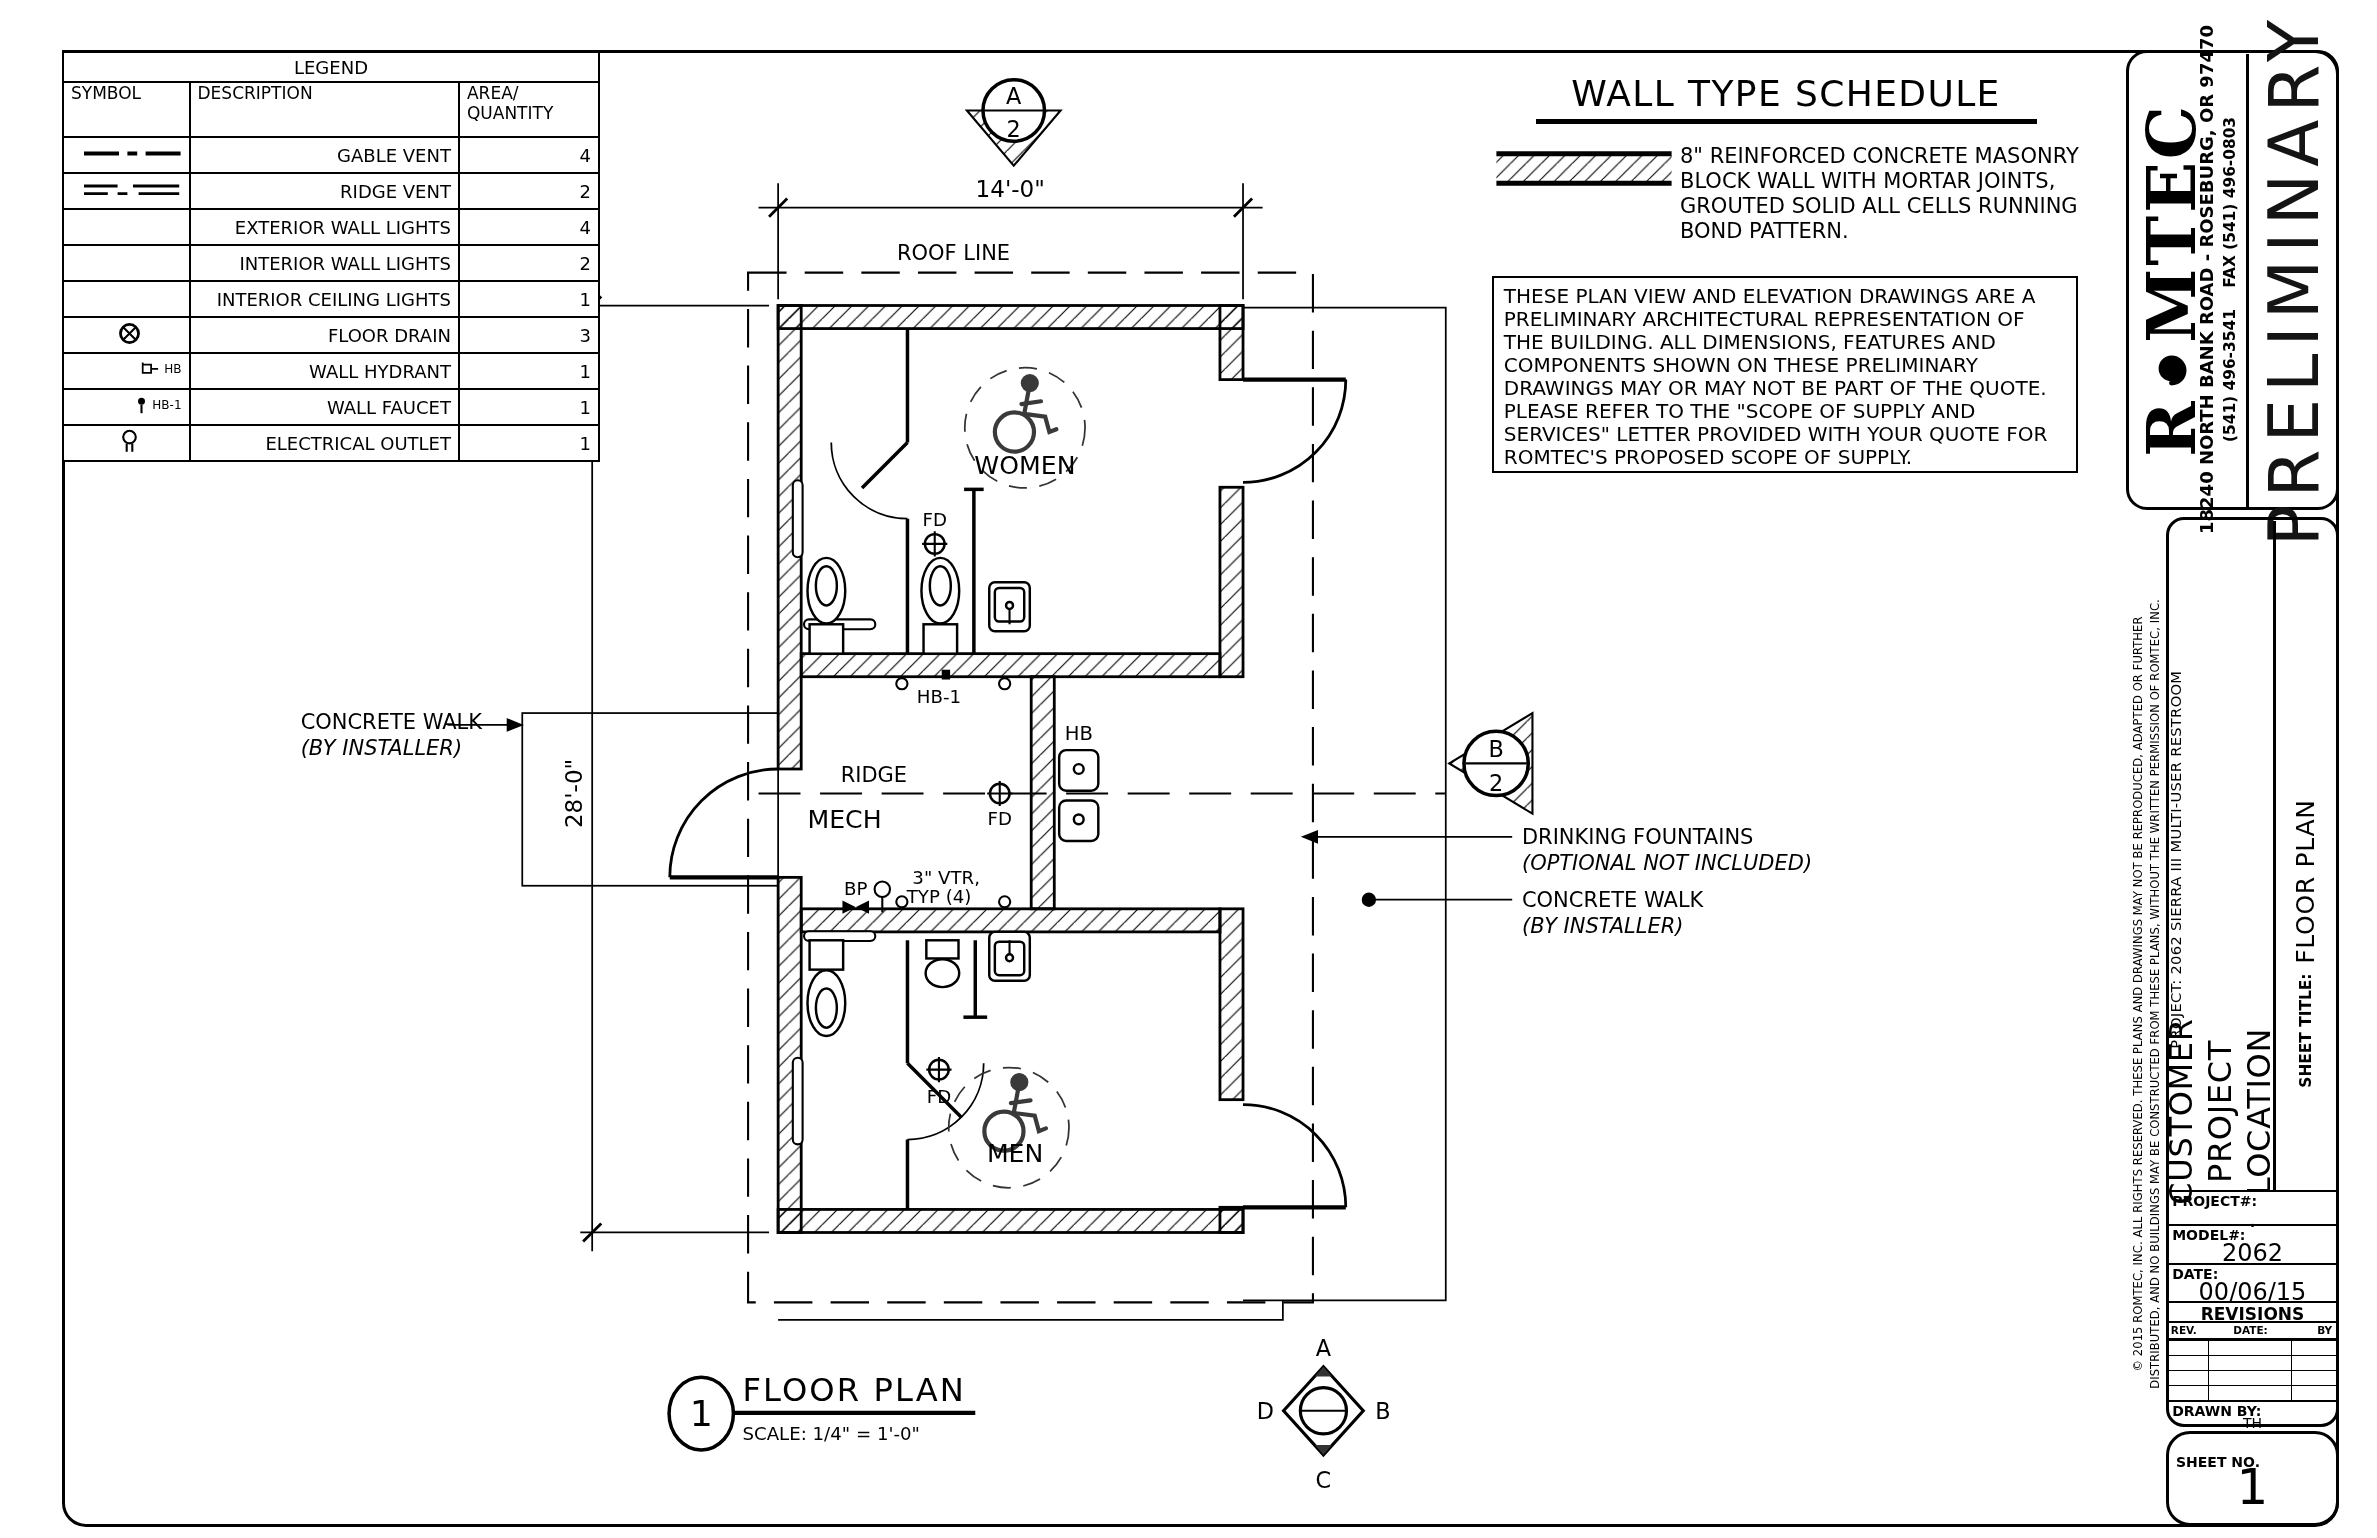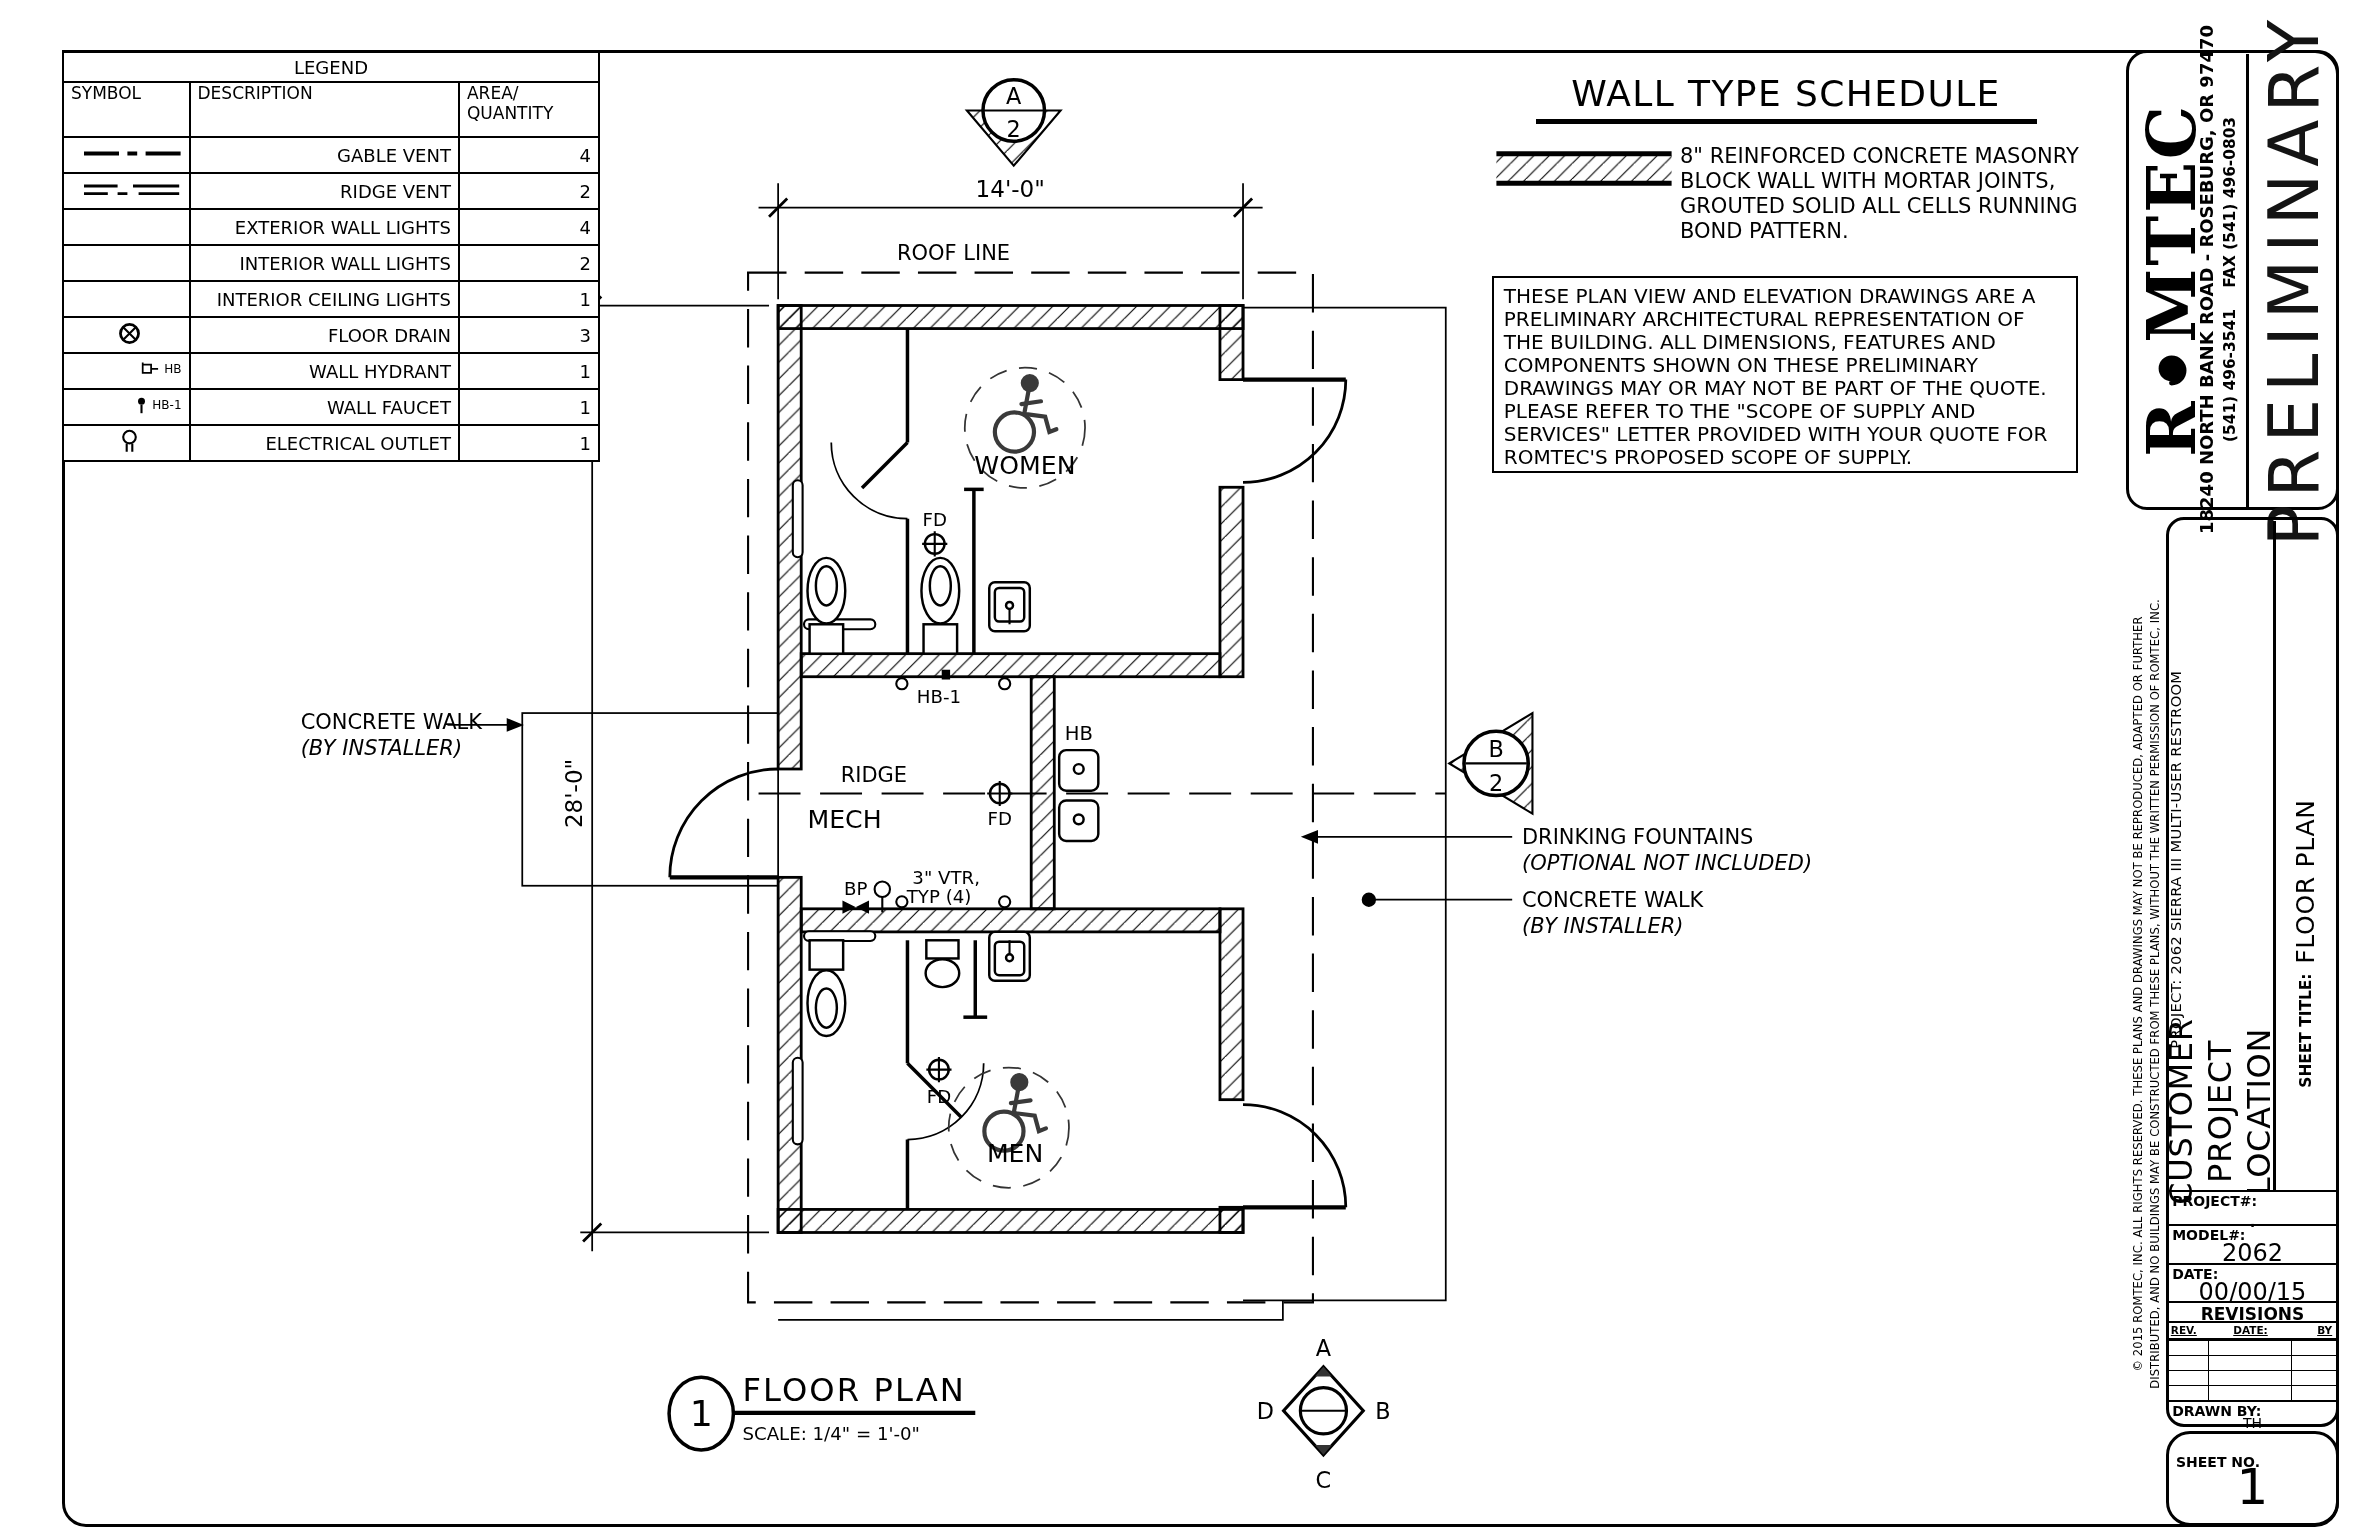--- a/index.html
+++ b/index.html
@@ -35,21 +35,21 @@
   #projline{font-size:14.7px;letter-spacing:0.3px;}
   #customer{font-size:32px;line-height:39px;letter-spacing:0.7px;white-space:pre-line;display:block;}
   #sheettitle-wrap{gap:9.8px;}
   #sheettitle-wrap .lbl{font-size:15.4px;font-weight:bold;}
   #sheettitle-wrap .val{font-size:25px;letter-spacing:0.7px;}
   
   .tb-row{position:relative;border-bottom:2.1px solid #000;box-sizing:border-box;}
   .tb-label{font-size:14px;font-weight:bold;padding:1.4px 0 0 4.2px;}
   .tb-val{text-align:center;font-size:24px;margin-top:-4.2px;}
   #rev-title{text-align:center;font-size:17px;font-weight:bold;padding-top:1.4px;}
-  #rev-head{display:flex;font-size:10.5px;font-weight:bold;text-decoration:underline;}
+  #rev-head{display:flex;font-size:10.5px;font-weight:bold;}
   #rev-head div{box-sizing:border-box;padding:1.4px 2.8px;}
   .rev-grid-row{display:flex;height:14px;border-top:1.4px solid #000;}
   .rev-grid-row div{box-sizing:border-box;border-right:1.4px solid #000;height:100%;}
   .c1{width:41px;} .c2{width:83px;text-align:center;} .c3{width:43px;text-align:right;padding-right:5.6px;}
   #sheetno-box{left:2166px;top:1431px;width:173px;height:95px;}
   #sheetno-box .lbl{position:absolute;left:7px;top:4.2px;font-size:14px;font-weight:bold;margin-top:16px;}
   #sheetno-box .num{position:absolute;left:0;right:0;top:24px;text-align:center;font-size:50px;}
   svg text{font-family:"DejaVu Sans","Liberation Sans",sans-serif;fill:#000;}
 </style>
 </head>
@@ -426,21 +426,21 @@
     <div class="tb-row" style="height:34px;">
       <div class="tb-label">PROJECT#:</div>
       <div class="tb-val">.</div>
     </div>
     <div class="tb-row" style="height:39px;">
       <div class="tb-label">MODEL#:</div>
       <div class="tb-val">2062</div>
     </div>
     <div class="tb-row" style="height:38px;">
       <div class="tb-label">DATE:</div>
-      <div class="tb-val">00/00/15</div>
+      <div class="tb-val">00/06/15</div>
     </div>
     <div class="tb-row" style="height:19.6px;">
       <div id="rev-title">REVISIONS</div>
     </div>
     <div class="tb-row" style="height:17px;">
       <div id="rev-head">
         <div class="c1">REV.</div>
         <div class="c2">DATE:</div>
         <div class="c3">BY</div>
       </div>

